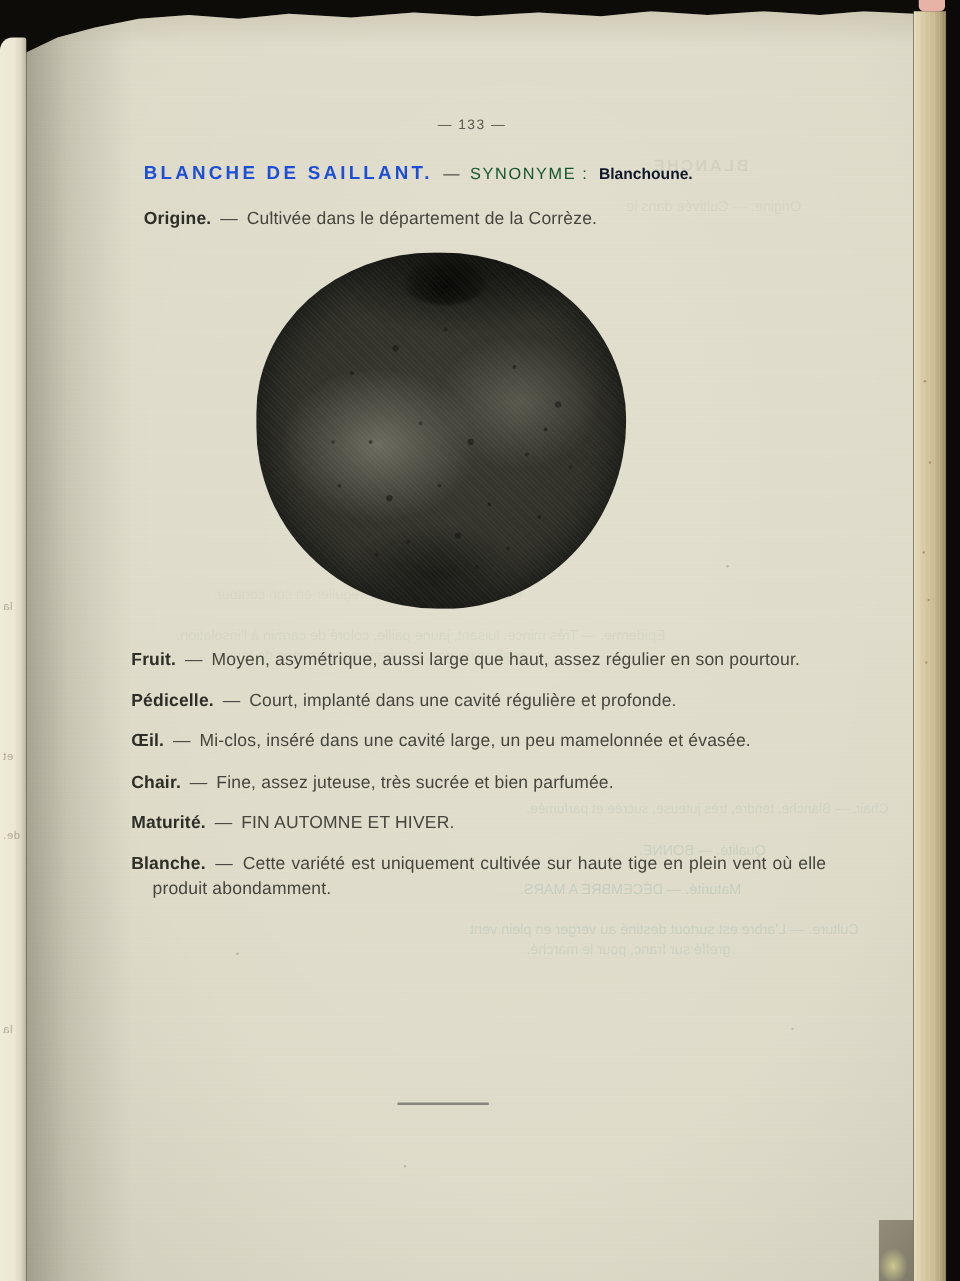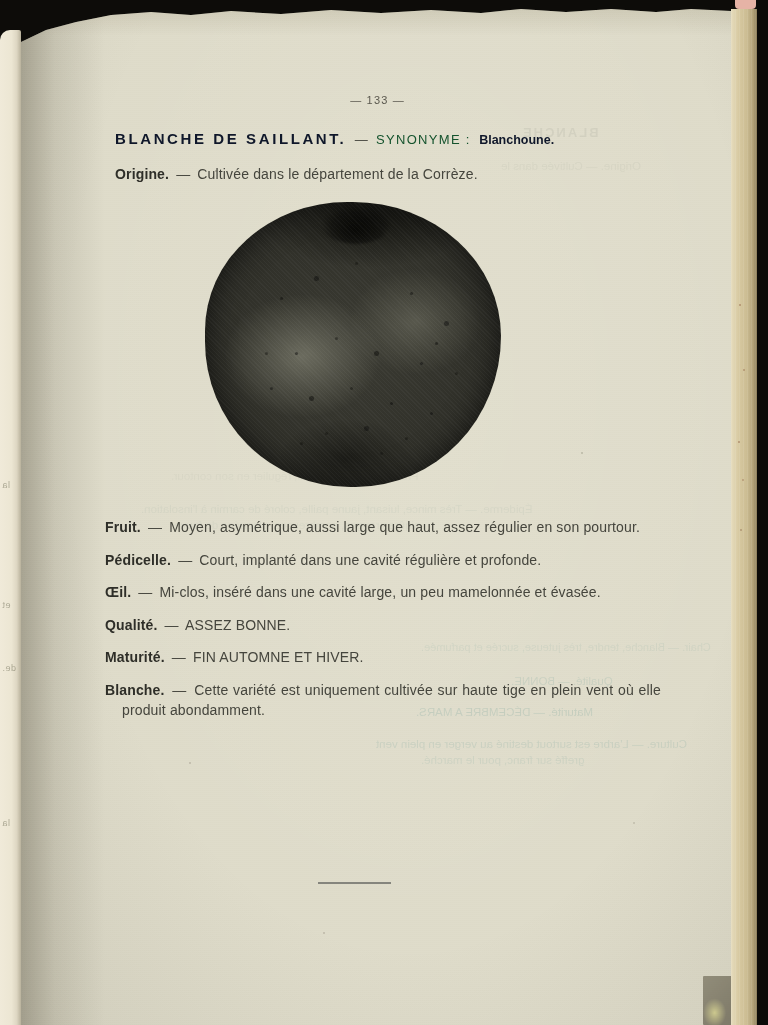--- a/index.html
+++ b/index.html
@@ -29,21 +29,21 @@
   .grain{position:absolute;inset:0;opacity:.5;
     background-image:repeating-linear-gradient(0deg,rgba(118,112,92,.03) 0 1px,rgba(255,255,255,.02) 1px 2px);}
   .paper-specks{position:absolute;left:0;top:0;width:2px;height:2px;border-radius:50%;background:transparent;
     box-shadow:194px 170px 0 rgba(90,85,70,.4),560px 452px 0 rgba(90,85,70,.28),
       302px 932px 0 rgba(90,85,70,.25),612px 822px 0 rgba(90,85,70,.22),168px 762px 0 rgba(90,85,70,.25);}
 
   
   .page-number{position:absolute;left:284px;top:94px;width:100px;text-align:right;
     font-size:11px;letter-spacing:1.2px;color:#5a584e;}
   .header-line{position:absolute;left:94px;top:130px;width:560px;white-space:nowrap;}
-  .t-main{font-weight:700;font-size:15px;letter-spacing:2.6px;color:#0f172a;}
+  .t-main{font-weight:700;font-size:15px;letter-spacing:2.6px;color:#1d4ed8;}
   .t-dash{font-size:13px;color:#3f3f38;margin:0 4px;}
   .t-syn{font-size:13px;letter-spacing:1.3px;color:#14532d;}
   .t-synv{font-weight:700;font-size:12.5px;color:#0f172a;margin-left:4px;}
   .origin-line,.entry{font-size:14px;line-height:20px;color:#45453d;letter-spacing:.15px;}
   .origin-line{position:absolute;left:94px;top:164px;width:560px;}
   .lab{font-weight:700;color:#2e2e28;}
   .dash{margin:0 3px;color:#4a4a42;}
   .entries{position:absolute;left:94px;top:517px;width:546px;}
   .entry{margin-bottom:12.5px;padding-left:7px;text-indent:-17px;text-align:justify;}
   .divider{position:absolute;left:297px;top:882px;width:73px;height:1.5px;background:#85857d;}
@@ -170,23 +170,23 @@
         <b class="lab">Pédicelle.</b>
         <span class="dash">—</span>
         <span>Court, implanté dans une cavité régulière et profonde.</span>
       </div>
       <div class="entry">
         <b class="lab">Œil.</b>
         <span class="dash">—</span>
         <span>Mi-clos, inséré dans une cavité large, un peu mamelonnée et évasée.</span>
       </div>
       <div class="entry">
-        <b class="lab">Qualité.</b>
-        <span class="dash">—</span>
-        <span>ASSEZ BONNE.</span>
+        <b class="lab">Chair.</b>
+        <span class="dash">—</span>
+        <span>Fine, assez juteuse, très sucrée et bien parfumée.</span>
       </div>
       <div class="entry">
         <b class="lab">Maturité.</b>
         <span class="dash">—</span>
         <span>FIN AUTOMNE ET HIVER.</span>
       </div>
       <div class="entry">
         <b class="lab">Blanche.</b>
         <span class="dash">—</span>
         <span>Cette variété est uniquement cultivée sur haute tige en plein vent où elle produit abondamment.</span>

